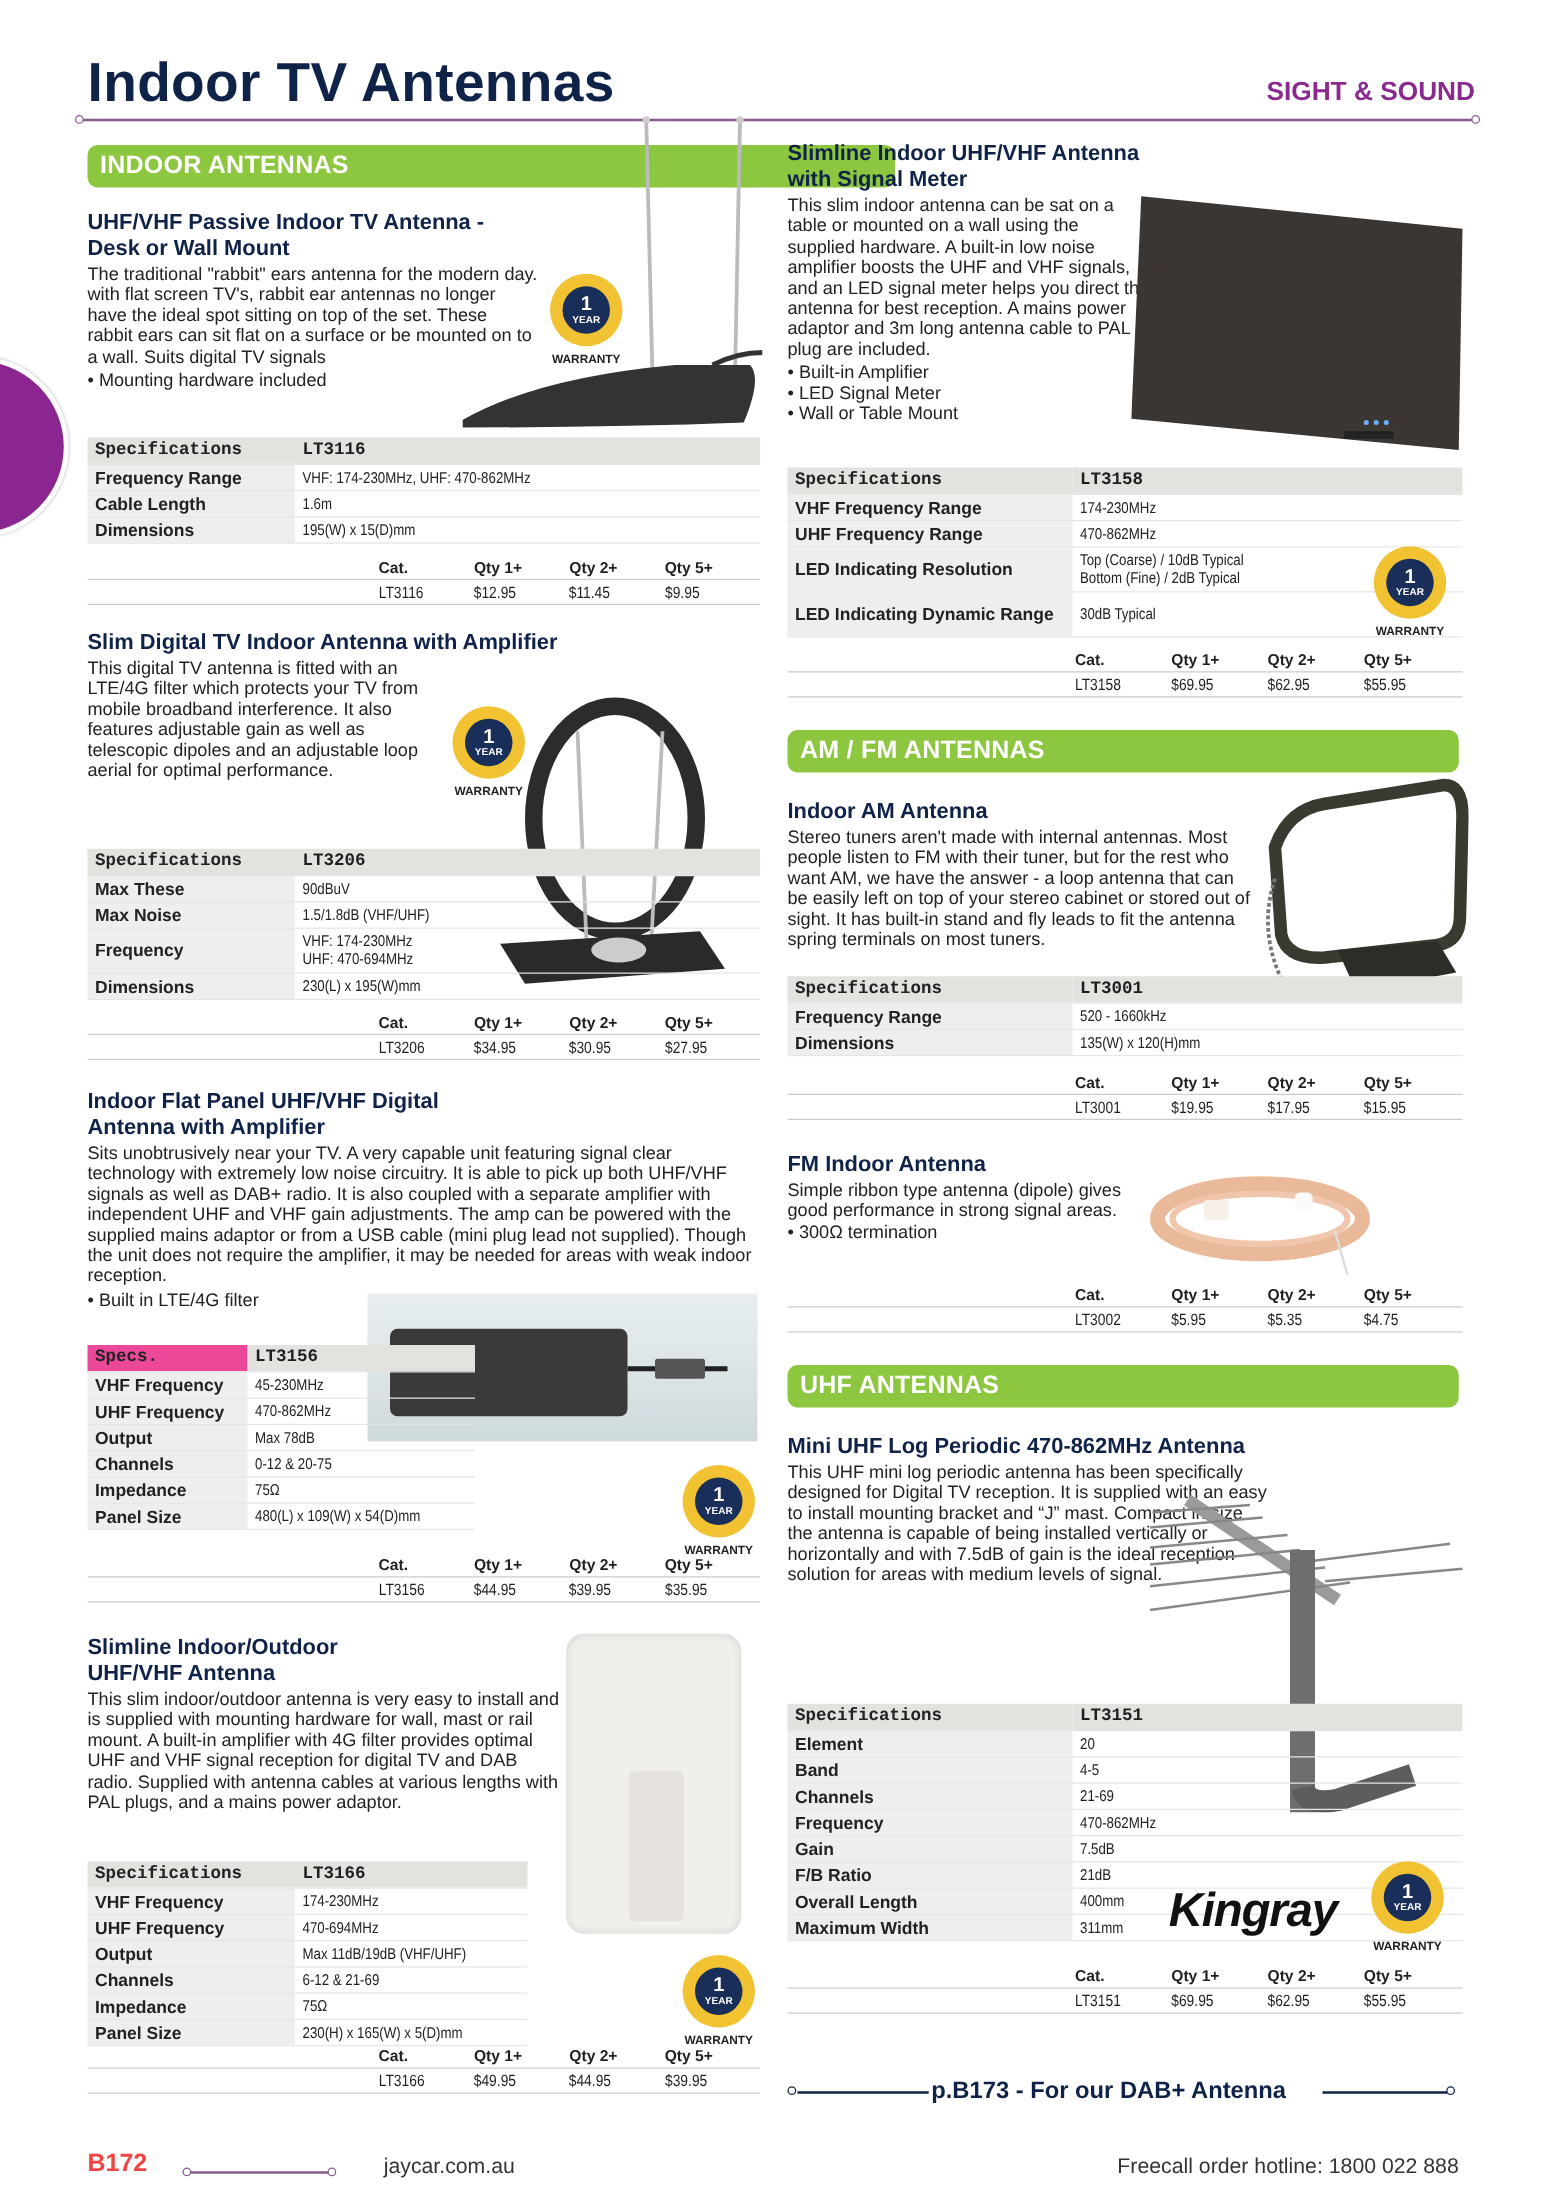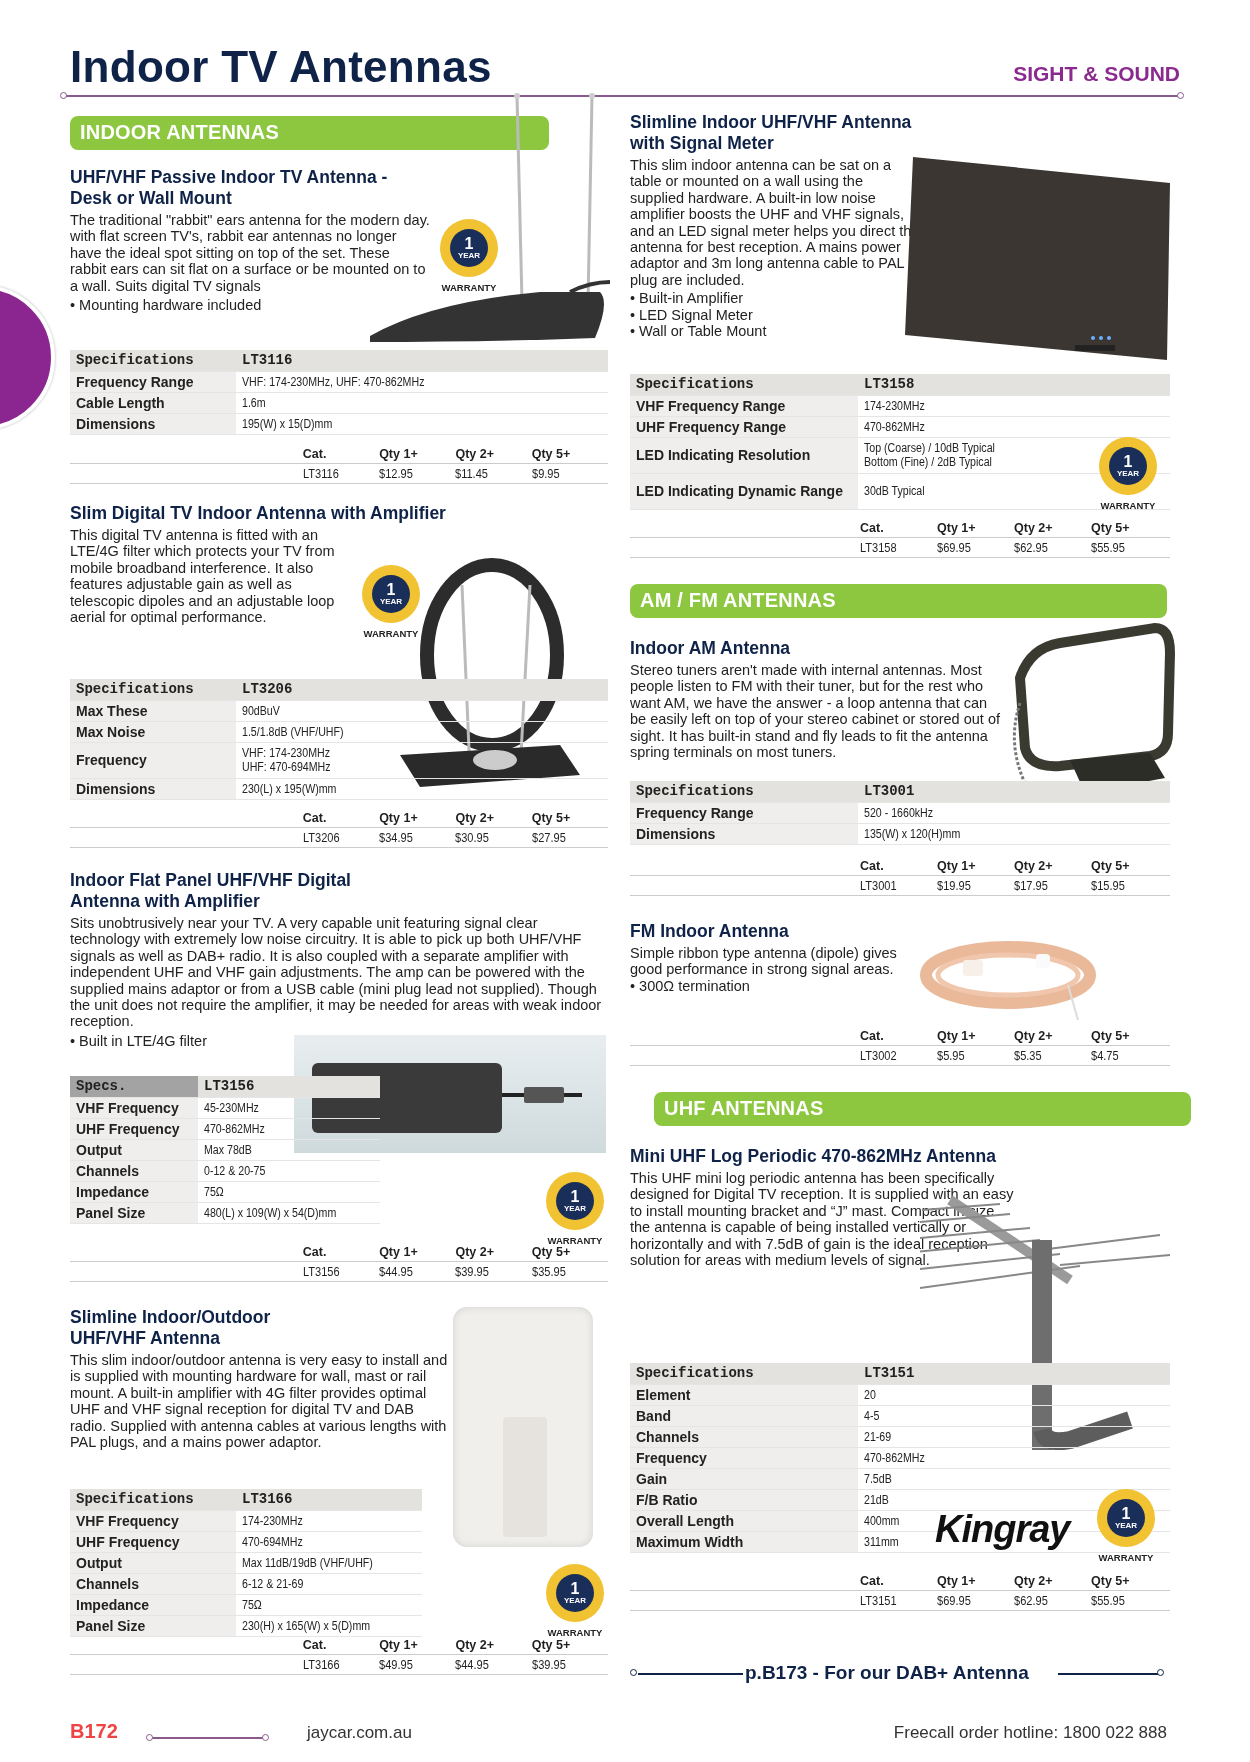--- a/index.html
+++ b/index.html
@@ -56,21 +56,21 @@
 </head>
 <body>
 
 <div class="page-title">Indoor TV Antennas</div>
 <div class="section-label">SIGHT &amp; SOUND</div>
 <div class="rule-top"></div>
 <div class="rule-dot" style="left:60px"></div>
 <div class="rule-dot" style="right:66px"></div>
 <div class="side-tab"></div>
 
-<div class="banner" style="position:absolute;left:70px;top:116px;width:479px;">INDOOR ANTENNAS</div>
+<div class="banner" style="position:absolute;left:70px;top:116px;width:646px;">INDOOR ANTENNAS</div>
 
 <div class="prod" style="left:70px;top:167px;width:360px;">
   <div class="prod-title">UHF/VHF Passive Indoor TV Antenna - Desk or Wall Mount</div>
   <div class="prod-desc">The traditional "rabbit" ears antenna for the modern day. with flat screen TV's, rabbit ear antennas no longer have the ideal spot sitting on top of the set. These rabbit ears can sit flat on a surface or be mounted on to a wall. Suits digital TV signals</div>
   <ul class="bullets" style="margin-top:3px">
     <li>Mounting hardware included</li>
   </ul>
 </div>
 <svg class="img" style="left:370px;top:92px" width="240" height="252">
   <line x1="147" y1="4" x2="152" y2="210" stroke="#bbb" stroke-width="3"></line>
@@ -196,21 +196,21 @@
   </ul>
 </div>
 <div class="img" style="left:294px;top:1035px;width:312px;height:118px;background:linear-gradient(#e8eef0,#cfdadd);">
   <div style="position:absolute;left:18px;top:28px;width:190px;height:70px;background:#3a3a3a;border-radius:6px"></div>
   <div style="position:absolute;left:208px;top:58px;width:80px;height:4px;background:#222"></div>
   <div style="position:absolute;left:230px;top:52px;width:40px;height:16px;background:#555;border-radius:2px"></div>
 </div>
 <table class="spec" style="position:absolute;left:70px;top:1076px;width:310px">
   <tbody>
       <tr class="head">
-        <td class="k" style="width:128px;background:#a3a3a3">Specs.</td>
+        <td class="k" style="width:128px;background:#ec4899">Specs.</td>
         <td>LT3156</td>
       </tr>
   <tr>
         <td class="k">VHF Frequency</td>
         <td class="v"><span>45-230MHz</span></td>
       </tr>
   <tr>
         <td class="k">UHF Frequency</td>
         <td class="v"><span>470-862MHz</span></td>
       </tr>
@@ -458,21 +458,21 @@
     </div>
   <div class="row">
       <div class="spacer" style="width:230px"></div>
       <div class="cell"><span>LT3002</span></div>
       <div class="cell"><span>$5.95</span></div>
       <div class="cell"><span>$5.35</span></div>
       <div class="cell"><span>$4.75</span></div>
     </div>
 </div>
 
-<div class="banner" style="position:absolute;left:654px;top:1092px;width:537px;">UHF ANTENNAS</div>
+<div class="banner" style="position:absolute;left:630px;top:1092px;width:537px;">UHF ANTENNAS</div>
 
 <div class="prod" style="left:630px;top:1146px;width:400px;">
   <div class="prod-title" style="width:420px">Mini UHF Log Periodic 470-862MHz Antenna</div>
   <div class="prod-desc" style="width:385px">This UHF mini log periodic antenna has been specifically designed for Digital TV reception. It is supplied with an easy to install mounting bracket and “J” mast. Compact in size the antenna is capable of being installed vertically or horizontally and with 7.5dB of gain is the ideal reception solution for areas with medium levels of signal.</div>
 </div>
 <svg class="img" style="left:920px;top:1190px" width="260" height="260">
   <line x1="30" y1="10" x2="150" y2="90" stroke="#9a9a9a" stroke-width="10"></line>
   <g stroke="#888" stroke-width="2">
     <line x1="2" y1="20" x2="80" y2="14"></line>
       <line x1="0" y1="32" x2="90" y2="24"></line>

